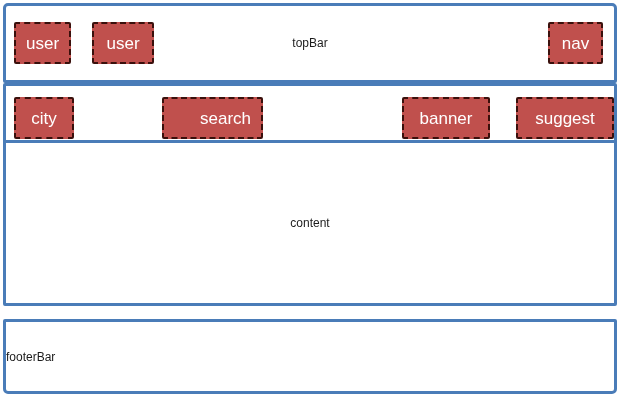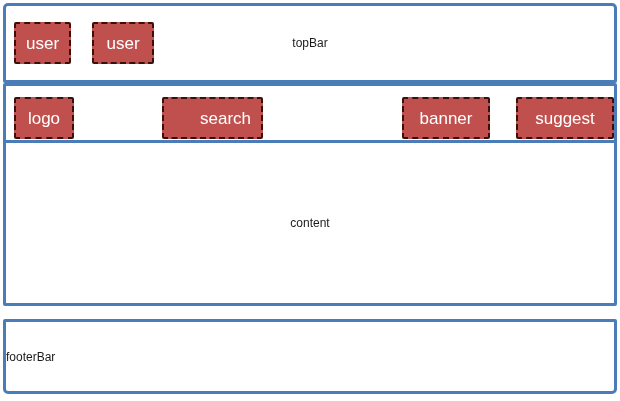--- a/index.html
+++ b/index.html
@@ -75,24 +75,25 @@
 </style>
 </head>
 <body>
 
 <div class="canvas">
 
   <div class="bar bar-topbar">
     <div class="redbox box-city">user</div>
     <div class="redbox box-user">user</div>
     <div class="bar-label center-abs">topBar</div>
+    <div class="redbox box-nav">nav</div>
   </div>
 
   <div class="bar bar-searchbar">
-    <div class="redbox box-logo">logo</div>
+    <div class="redbox box-logo">city</div>
     <div class="redbox box-search">search</div>
     <div class="redbox box-banner">banner</div>
     <div class="redbox box-suggest">suggest</div>
   </div>
 
   <div class="bar bar-content">
     <div class="bar-label">content</div>
   </div>
 
   <div class="bar bar-footerbar">

